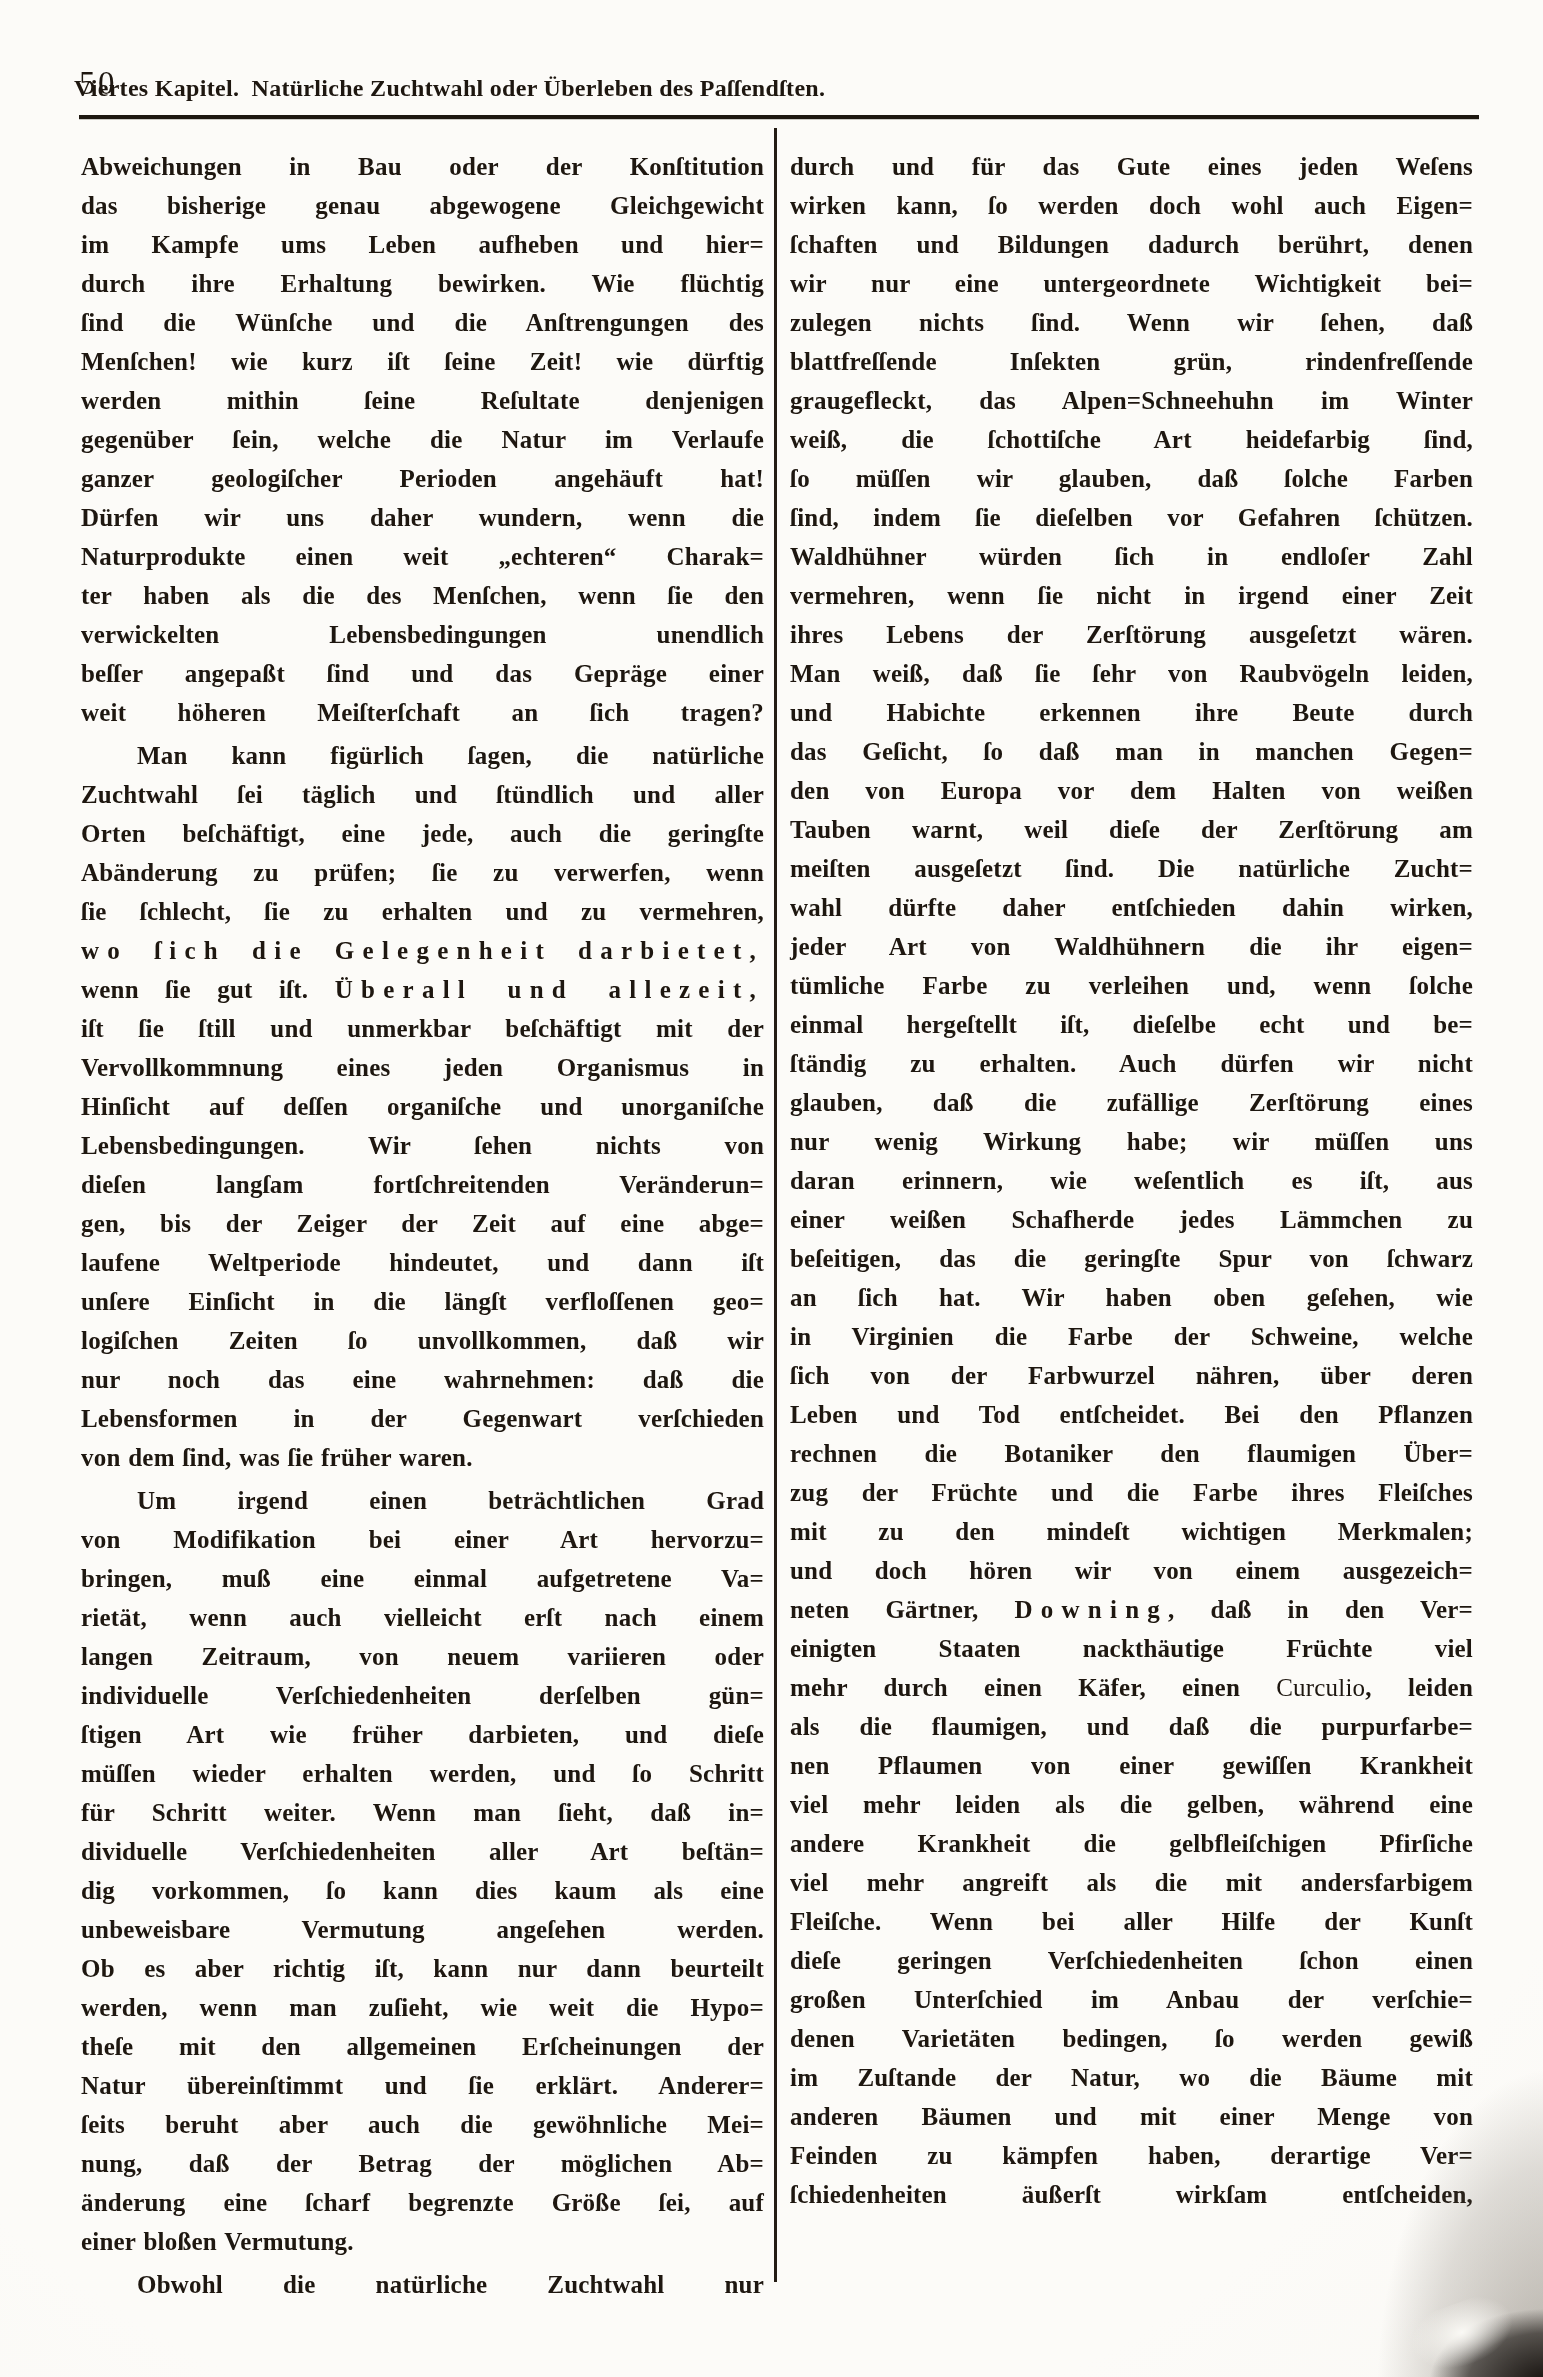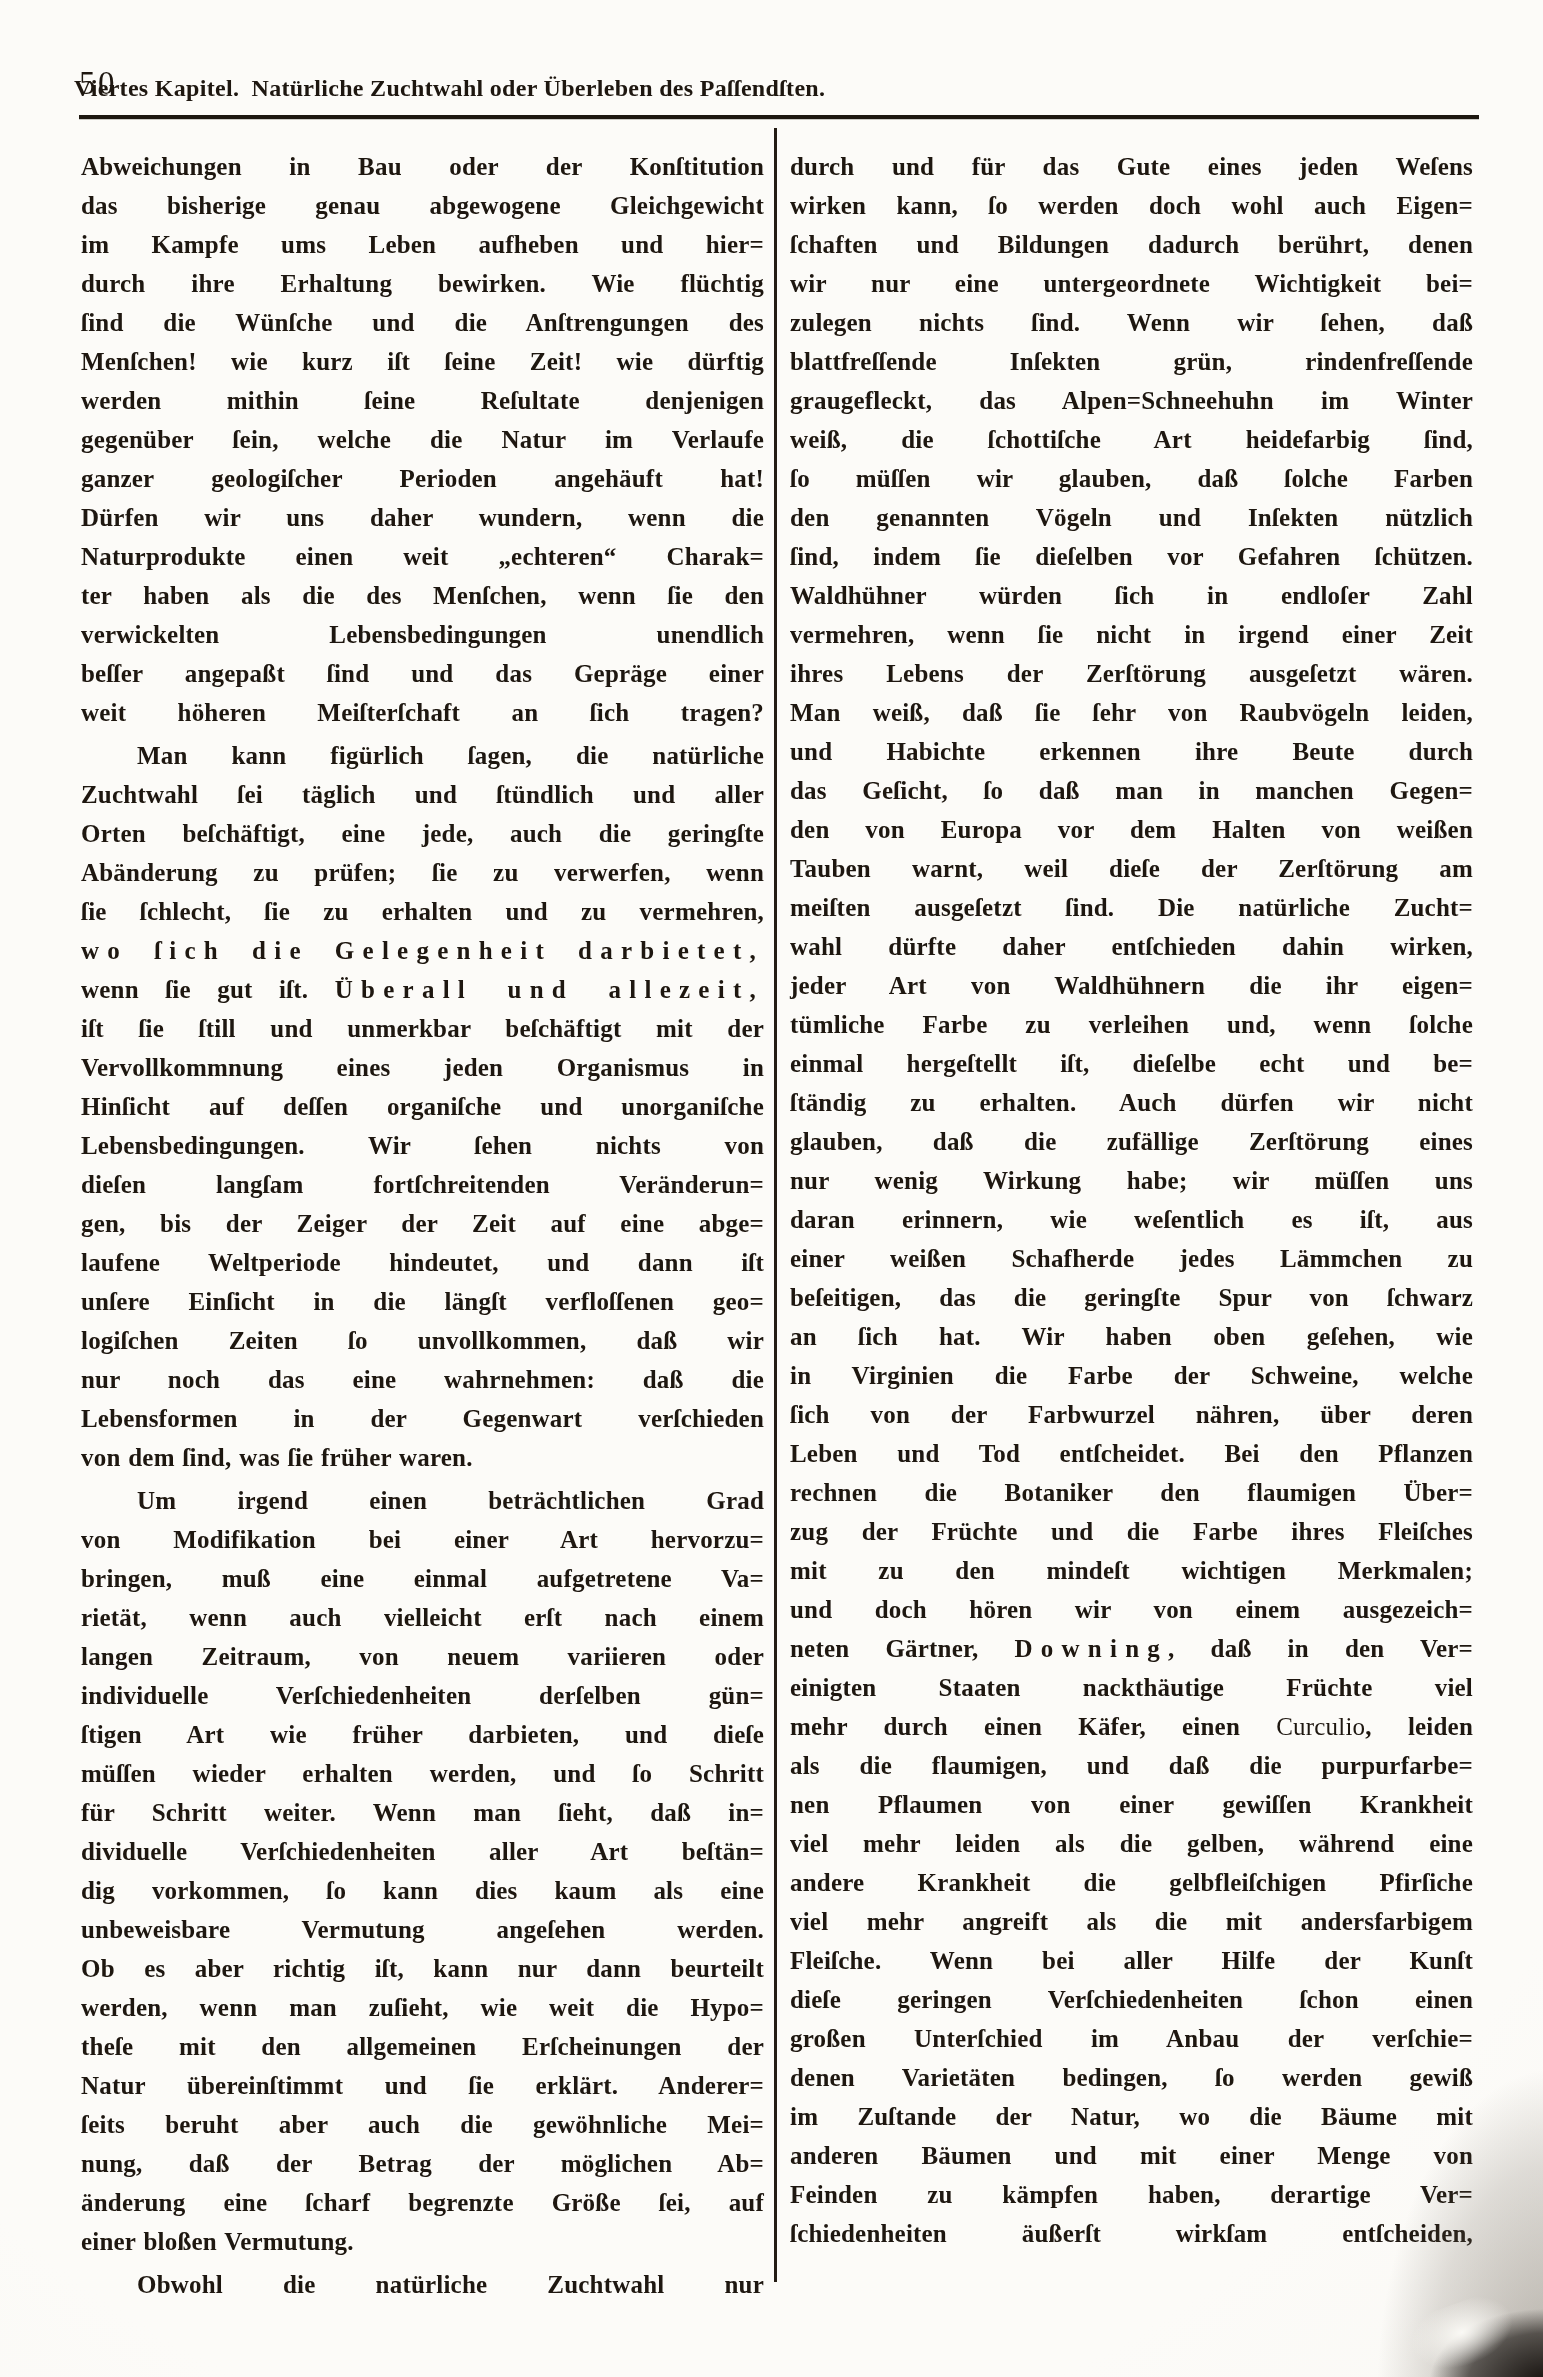--- a/index.html
+++ b/index.html
@@ -157,21 +157,20 @@
       <div class="para">
         <div class="line"><span>durch und für das Gute eines jeden Weſens</span></div>
         <div class="line"><span>wirken kann, ſo werden doch wohl auch Eigen=</span></div>
         <div class="line"><span>ſchaften und Bildungen dadurch berührt, denen</span></div>
         <div class="line"><span>wir nur eine untergeordnete Wichtigkeit bei=</span></div>
         <div class="line"><span>zulegen nichts ſind.  Wenn wir ſehen, daß</span></div>
         <div class="line"><span>blattfreſſende Inſekten grün, rindenfreſſende</span></div>
         <div class="line"><span>graugefleckt, das Alpen=Schneehuhn im Winter</span></div>
         <div class="line"><span>weiß, die ſchottiſche Art heidefarbig ſind,</span></div>
         <div class="line"><span>ſo müſſen wir glauben, daß ſolche Farben</span></div>
-        <div class="line"><span>den genannten Vögeln und Inſekten nützlich</span></div>
         <div class="line"><span>ſind, indem ſie dieſelben vor Gefahren ſchützen.</span></div>
         <div class="line"><span>Waldhühner würden ſich in endloſer Zahl</span></div>
         <div class="line"><span>vermehren, wenn ſie nicht in irgend einer Zeit</span></div>
         <div class="line"><span>ihres Lebens der Zerſtörung ausgeſetzt wären.</span></div>
         <div class="line"><span>Man weiß, daß ſie ſehr von Raubvögeln leiden,</span></div>
         <div class="line"><span>und Habichte erkennen ihre Beute durch</span></div>
         <div class="line"><span>das Geſicht, ſo daß man in manchen Gegen=</span></div>
         <div class="line"><span>den von Europa vor dem Halten von weißen</span></div>
         <div class="line"><span>Tauben warnt, weil dieſe der Zerſtörung am</span></div>
         <div class="line"><span>meiſten ausgeſetzt ſind.  Die natürliche Zucht=</span></div>

